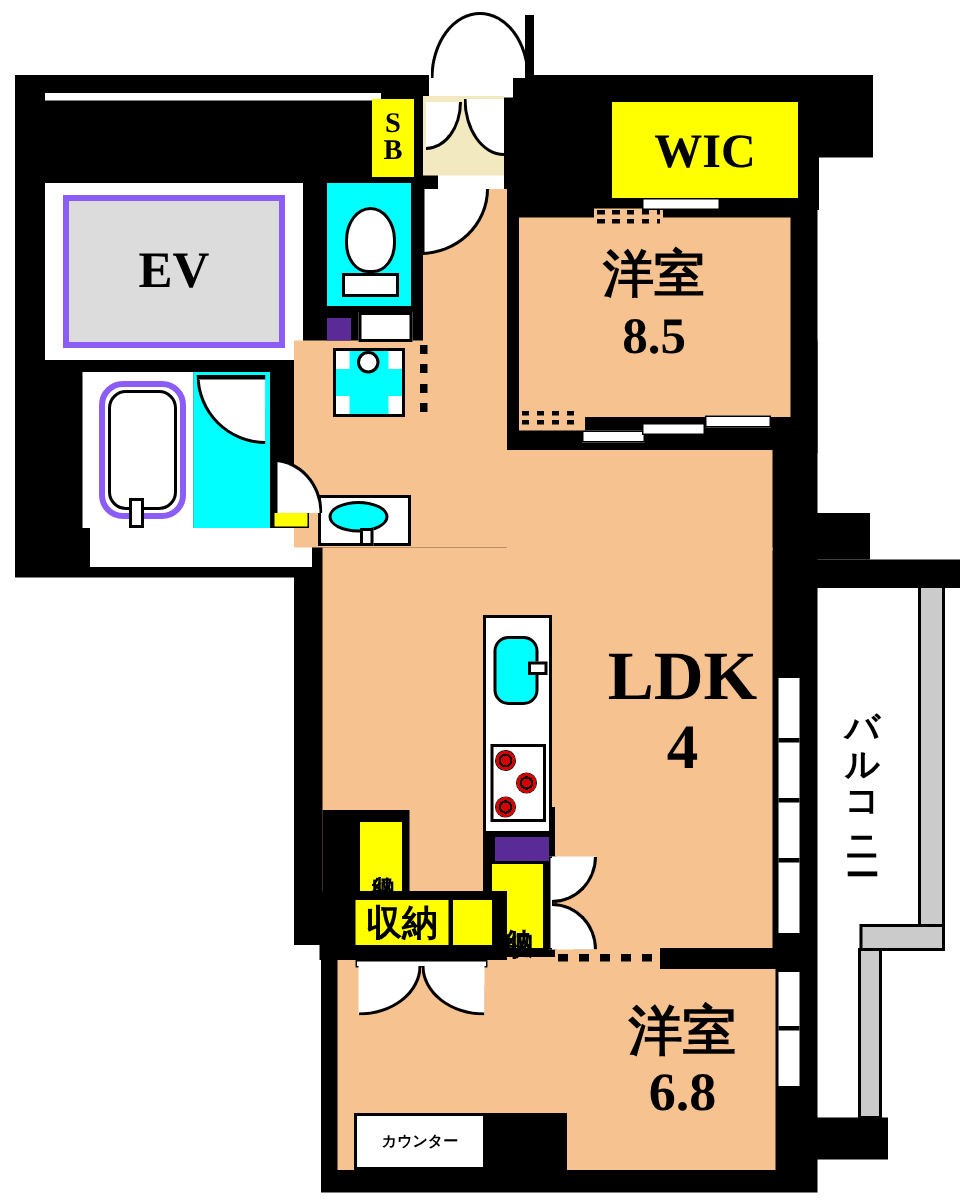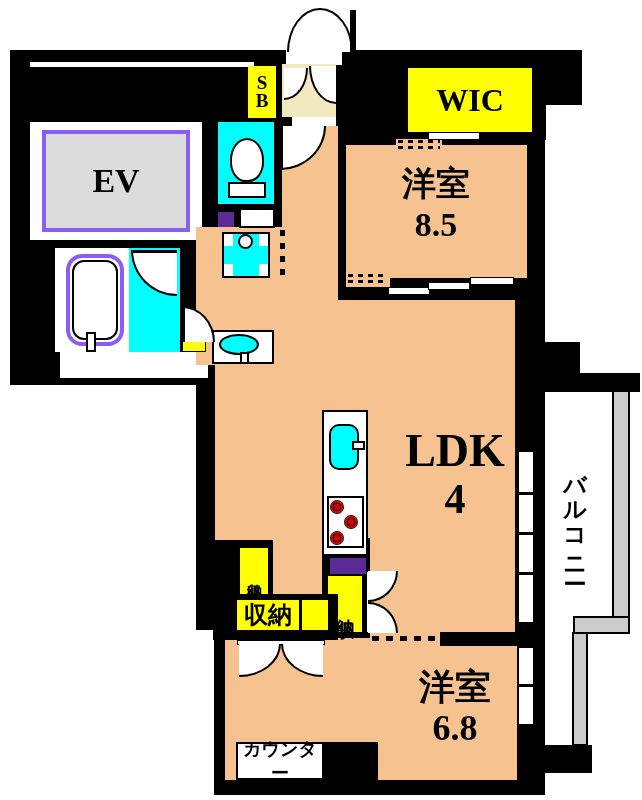--- a/index.html
+++ b/index.html
@@ -146,21 +146,21 @@
   <div class="abs wall" style="left:519px;top:492px;width:14px;height:3px;"></div>
   <div class="abs wall" style="left:519px;top:532px;width:14px;height:3px;"></div>
   <div class="abs wall" style="left:519px;top:572px;width:14px;height:3px;"></div>
   <div class="abs white" style="left:519px;top:648px;width:14px;height:76px;"></div>
   <div class="abs wall" style="left:519px;top:684px;width:14px;height:3px;"></div>
 
   <div class="abs gray" style="left:612px;top:390px;width:18px;height:230px;"></div>
   <div class="abs gray" style="left:573px;top:616px;width:57px;height:18px;"></div>
   <div class="abs gray" style="left:572px;top:632px;width:16px;height:114px;"></div>
 
-  <div class="abs white b2 lbl" style="left:236px;top:742px;width:88px;height:38px;font-size:18px;">
+  <div class="abs white b2 lbl" style="left:236px;top:742px;width:88px;height:38px;font-size:10px;">
     <span>カウンター</span>
   </div>
   <div class="abs wall" style="left:324px;top:742px;width:54px;height:38px;"></div>
 
   <div class="abs lbl" style="left:356px;top:155px;width:160px;height:100px;flex-direction:column;font-size:34px;line-height:1.2;">
     <span>洋室</span>
     <span>8.5</span>
   </div>
   <div class="abs lbl" style="left:385px;top:402px;width:140px;height:112px;flex-direction:column;font-size:46px;line-height:1.1;margin-top:16px;">
     <span>LDK</span>

